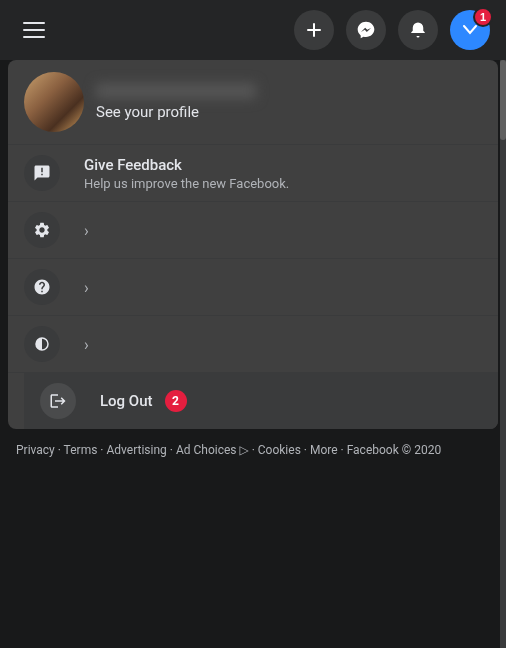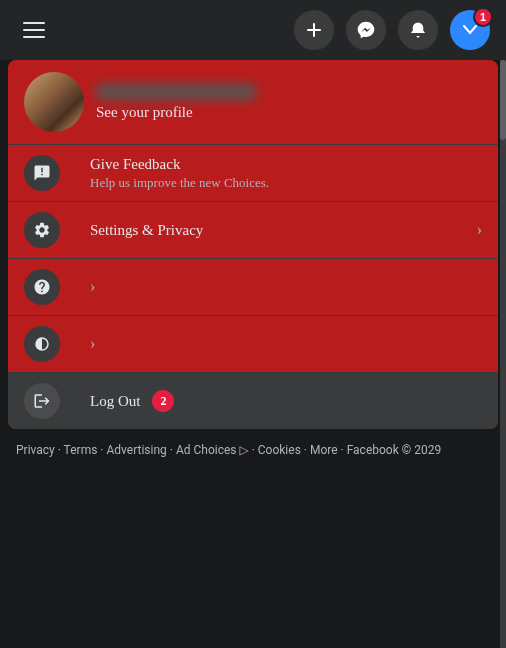--- a/index.html
+++ b/index.html
@@ -74,25 +74,24 @@
       font-size: 11px;
       font-weight: bold;
       display: flex;
       align-items: center;
       justify-content: center;
       border: 2px solid #242526;
     }
 
     
     .dropdown-panel {
-      background: #b91c1c;
+      background: #404040;
       border-radius: 8px;
       margin: 0 8px;
       overflow: hidden;
-      font-family: Liberation Serif, serif;
     }
 
     
     .profile-row {
       display: flex;
       align-items: center;
       padding: 12px 16px;
       gap: 12px;
       border-bottom: 1px solid #3a3b3c;
       cursor: pointer;
@@ -125,28 +124,29 @@
       color: #e4e6eb;
       font-size: 15px;
       font-weight: 400;
     }
 
     
     .menu-item {
       display: flex;
       align-items: center;
       padding: 10px 16px;
-      gap: 30px;
+      gap: 24px;
       cursor: pointer;
       border-bottom: 1px solid #3a3b3c;
       position: relative;
     }
 
     .menu-item-last {
       border-bottom: none;
+      margin-left: 16px;
     }
 
     .menu-icon-circle {
       width: 36px;
       height: 36px;
       border-radius: 50%;
       background: #3a3b3c;
       display: flex;
       align-items: center;
       justify-content: center;
@@ -276,32 +276,29 @@
   </div>
 
   <div class="menu-item">
     <div class="menu-icon-circle">
       <svg width="18" height="18" viewBox="0 0 24 24" fill="#e4e6eb">
         <path d="M20 2H4c-1.1 0-2 .9-2 2v18l4-4h14c1.1 0 2-.9 2-2V4c0-1.1-.9-2-2-2zm-7 9h-2V5h2v6zm0 4h-2v-2h2v2z"></path>
       </svg>
     </div>
     <div class="menu-text-block">
       <div class="menu-title">Give Feedback</div>
-      <div class="menu-subtitle">Help us improve the new Choices.</div>
+      <div class="menu-subtitle">Help us improve the new Facebook.</div>
     </div>
   </div>
 
   <div class="menu-item">
     <div class="menu-icon-circle">
       <svg width="18" height="18" viewBox="0 0 24 24" fill="#e4e6eb">
         <path d="M19.14 12.94c.04-.3.06-.61.06-.94s-.02-.64-.07-.94l2.03-1.58a.49.49 0 00.12-.61l-1.92-3.32a.49.49 0 00-.59-.22l-2.39.96a7.01 7.01 0 00-1.62-.94l-.36-2.54a.484.484 0 00-.48-.41h-3.84c-.24 0-.43.17-.47.41l-.36 2.54c-.59.24-1.13.57-1.62.94l-2.39-.96a.47.47 0 00-.59.22L2.74 8.87c-.12.21-.08.47.12.61l2.03 1.58c-.05.3-.09.63-.09.94s.02.64.07.94l-2.03 1.58a.49.49 0 00-.12.61l1.92 3.32c.12.22.37.29.59.22l2.39-.96c.5.38 1.03.7 1.62.94l.36 2.54c.05.24.24.41.48.41h3.84c.24 0 .44-.17.47-.41l.36-2.54c.59-.24 1.13-.56 1.62-.94l2.39.96c.22.08.47 0 .59-.22l1.92-3.32c.12-.22.07-.47-.12-.61l-2.01-1.58zM12 15.6c-1.98 0-3.6-1.62-3.6-3.6s1.62-3.6 3.6-3.6 3.6 1.62 3.6 3.6-1.62 3.6-3.6 3.6z"></path>
       </svg>
-    </div>
-    <div class="menu-text-block">
-      <div class="menu-title">Settings &amp; Privacy</div>
     </div>
     <span class="menu-chevron">›</span>
   </div>
 
   <div class="menu-item">
     <div class="menu-icon-circle">
       <svg width="18" height="18" viewBox="0 0 24 24" fill="#e4e6eb">
         <path d="M12 2C6.48 2 2 6.48 2 12s4.48 10 10 10 10-4.48 10-10S17.52 2 12 2zm1 17h-2v-2h2v2zm2.07-7.75l-.9.92C13.45 12.9 13 13.5 13 15h-2v-.5c0-1.1.45-2.1 1.17-2.83l1.24-1.26c.37-.36.59-.86.59-1.41 0-1.1-.9-2-2-2s-2 .9-2 2H8c0-2.21 1.79-4 4-4s4 1.79 4 4c0 .88-.36 1.68-.93 2.25z"></path>
       </svg>
     </div>
@@ -325,14 +322,14 @@
     </div>
     <div class="logout-row-inner">
       <div class="menu-title">Log Out</div>
       <div class="menu-badge">2</div>
     </div>
   </div>
 
 </div>
 
 <div class="footer-links">
-  <span>Privacy · Terms · Advertising · Ad Choices  ▷ · Cookies · More · Facebook © 2029</span>
+  <span>Privacy · Terms · Advertising · Ad Choices  ▷ · Cookies · More · Facebook © 2020</span>
 </div>
 
 </body></html>

